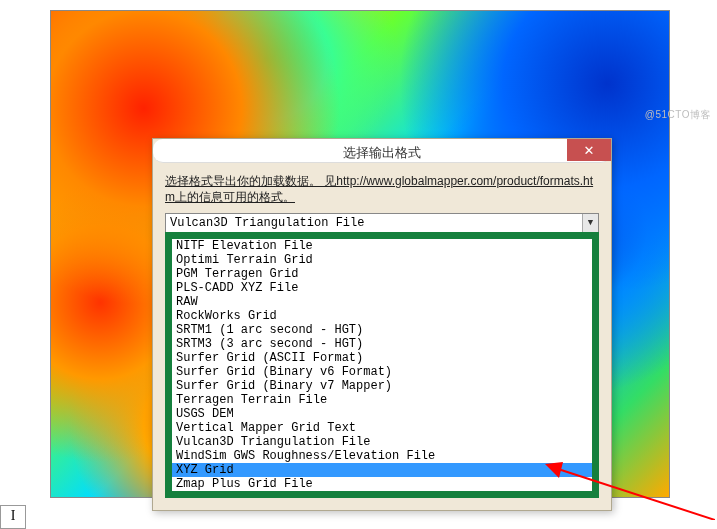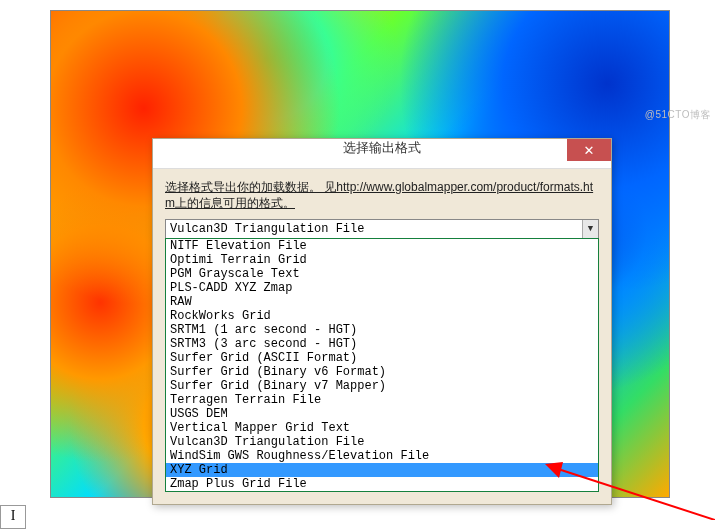--- a/index.html
+++ b/index.html
@@ -32,26 +32,27 @@
     .dialog {
       position: absolute;
       top: 138px;
       left: 152px;
       width: 460px;
       background: #f0e8d8;
       border: 1px solid #b0a890;
       box-shadow: 2px 2px 8px rgba(0,0,0,0.25);
     }
     .titlebar {
-      height: 30px;
-      background: #fff;
-      display: flex;
-      align-items: flex-start;
+      height: 24px;
+      background: #fff;
+      display: flex;
+      align-items: flex-end;
       position: relative;
       border-bottom: 1px solid #ddd;
+      border-radius: 10px;
     }
     .title-text {
       flex: 1;
       text-align: center;
       font-size: 13px;
       color: #333;
       font-weight: normal;
     }
     .close-btn {
       position: absolute;
@@ -101,21 +102,21 @@
       background: #e8e8e8;
       border-left: 1px solid #aaa;
       display: flex;
       align-items: center;
       justify-content: center;
       font-size: 9px;
       color: #333;
     }
     .listbox {
       width: 100%;
-      border: 1px solid #15803d;
+      border: 7px solid #15803d;
       background: #fff;
       font-family: "Courier New", monospace;
       font-size: 12px;
       line-height: 14px;
       margin-top: -1px;
     }
     .list-item {
       padding: 0 4px;
       white-space: nowrap;
       overflow: hidden;
@@ -174,22 +175,22 @@
     <div class="instruction">选择格式导出你的加载数据。 见http://www.globalmapper.com/product/formats.htm上的信息可用的格式。</div>
 
     <div class="combo">
       <span class="combo-text">Vulcan3D Triangulation File</span>
       <span class="combo-arrow">▼</span>
     </div>
 
     <div class="listbox" id="listbox">
         <div class="list-item">NITF Elevation File</div>
         <div class="list-item">Optimi Terrain Grid</div>
-        <div class="list-item">PGM Grayscale Text</div>
-        <div class="list-item">PLS-CADD XYZ Zmap</div>
+        <div class="list-item">PGM Terragen Grid</div>
+        <div class="list-item">PLS-CADD XYZ File</div>
         <div class="list-item">RAW</div>
         <div class="list-item">RockWorks Grid</div>
         <div class="list-item">SRTM1 (1 arc second - HGT)</div>
         <div class="list-item">SRTM3 (3 arc second - HGT)</div>
         <div class="list-item">Surfer Grid (ASCII Format)</div>
         <div class="list-item">Surfer Grid (Binary v6 Format)</div>
         <div class="list-item">Surfer Grid (Binary v7 Mapper)</div>
         <div class="list-item">Terragen Terrain File</div>
         <div class="list-item">USGS DEM</div>
         <div class="list-item">Vertical Mapper Grid Text</div>

